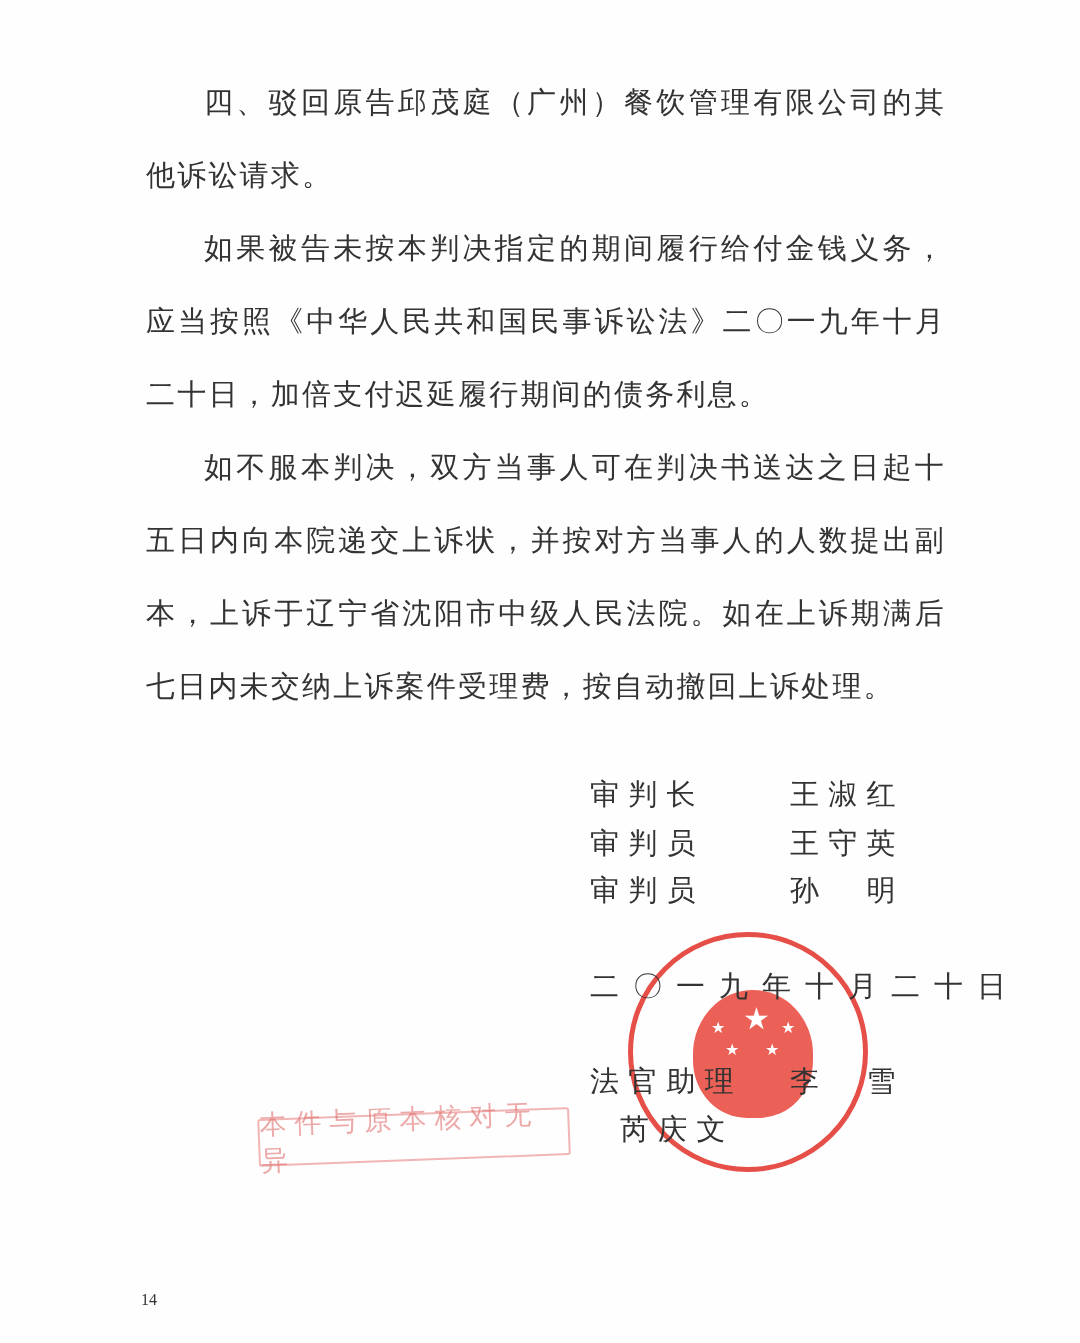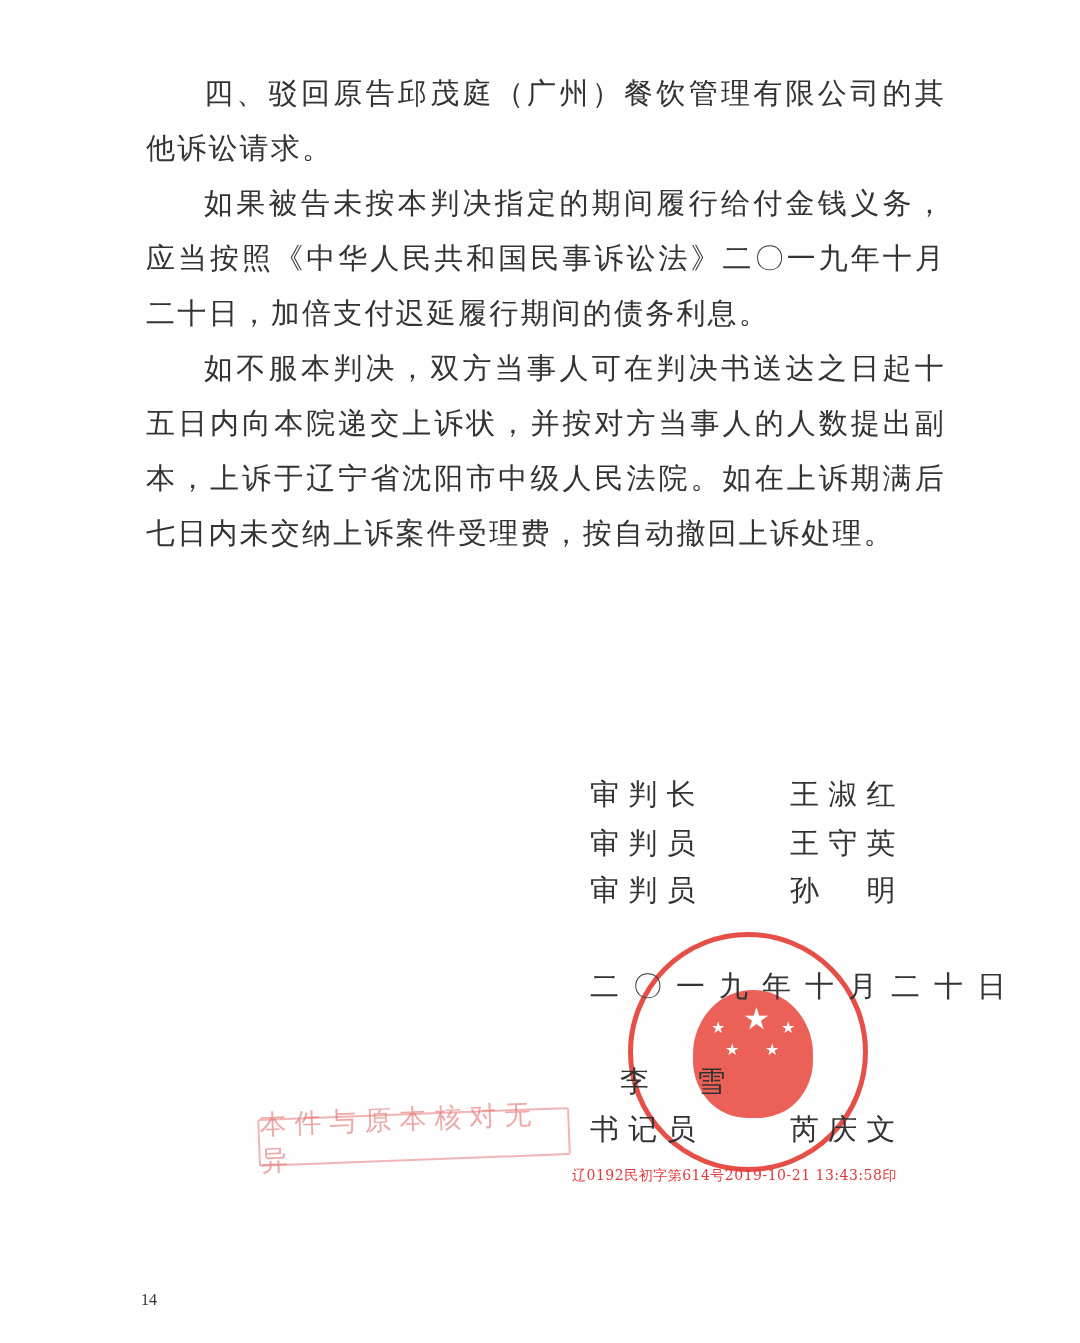--- a/index.html
+++ b/index.html
@@ -20,21 +20,21 @@
       left: 0; top: 0;
       width: 1080px; height: 1343px;
       background: #fefefe;
     }
     .body-text {
       position: absolute;
       left: 146px;
       top: 66px;
       width: 800px;
       font-size: 29px;
-      line-height: 55px;
+      line-height: 73px;
       letter-spacing: 2.2px;
       text-align: justify;
       color: #333333;
     }
     .body-text p {
       margin: 0;
       text-indent: 58px;
     }
     .sign-block {
       position: absolute;
@@ -189,40 +189,40 @@
       <span class="name">
         <span>孙</span>
         <span style="width:29px"></span>
         <span>明</span>
       </span>
     </div>
 
     <div class="sign-row date-row" style="top:192px;font-family:Liberation Mono, monospace;">二〇一九年十月二十日</div>
 
     <div class="sign-row" style="top:287px;">
+      <span class="role">
+        <span>法</span>
+        <span>官</span>
+        <span>助</span>
+        <span>理</span>
+      </span>
       <span style="width:30px"></span>
       <span class="name">
         <span>李</span>
         <span style="width:29px"></span>
         <span>雪</span>
       </span>
     </div>
     <div class="sign-row" style="top:335px;">
-      <span class="role">
-        <span>书</span>
-        <span>记</span>
-        <span>员</span>
-      </span>
       <span style="width:30px"></span>
       <span class="name">
         <span>芮</span>
         <span>庆</span>
         <span>文</span>
       </span>
     </div>
   </div>
 
   <div class="copy-stamp">本件与原本核对无异</div>
 
-  <div class="serial-stamp">辽0192民初字第614号2019-10-21 13:43:58印</div>
 
   <div class="page-number">14</div>
 </div>
 
 </body></html>

